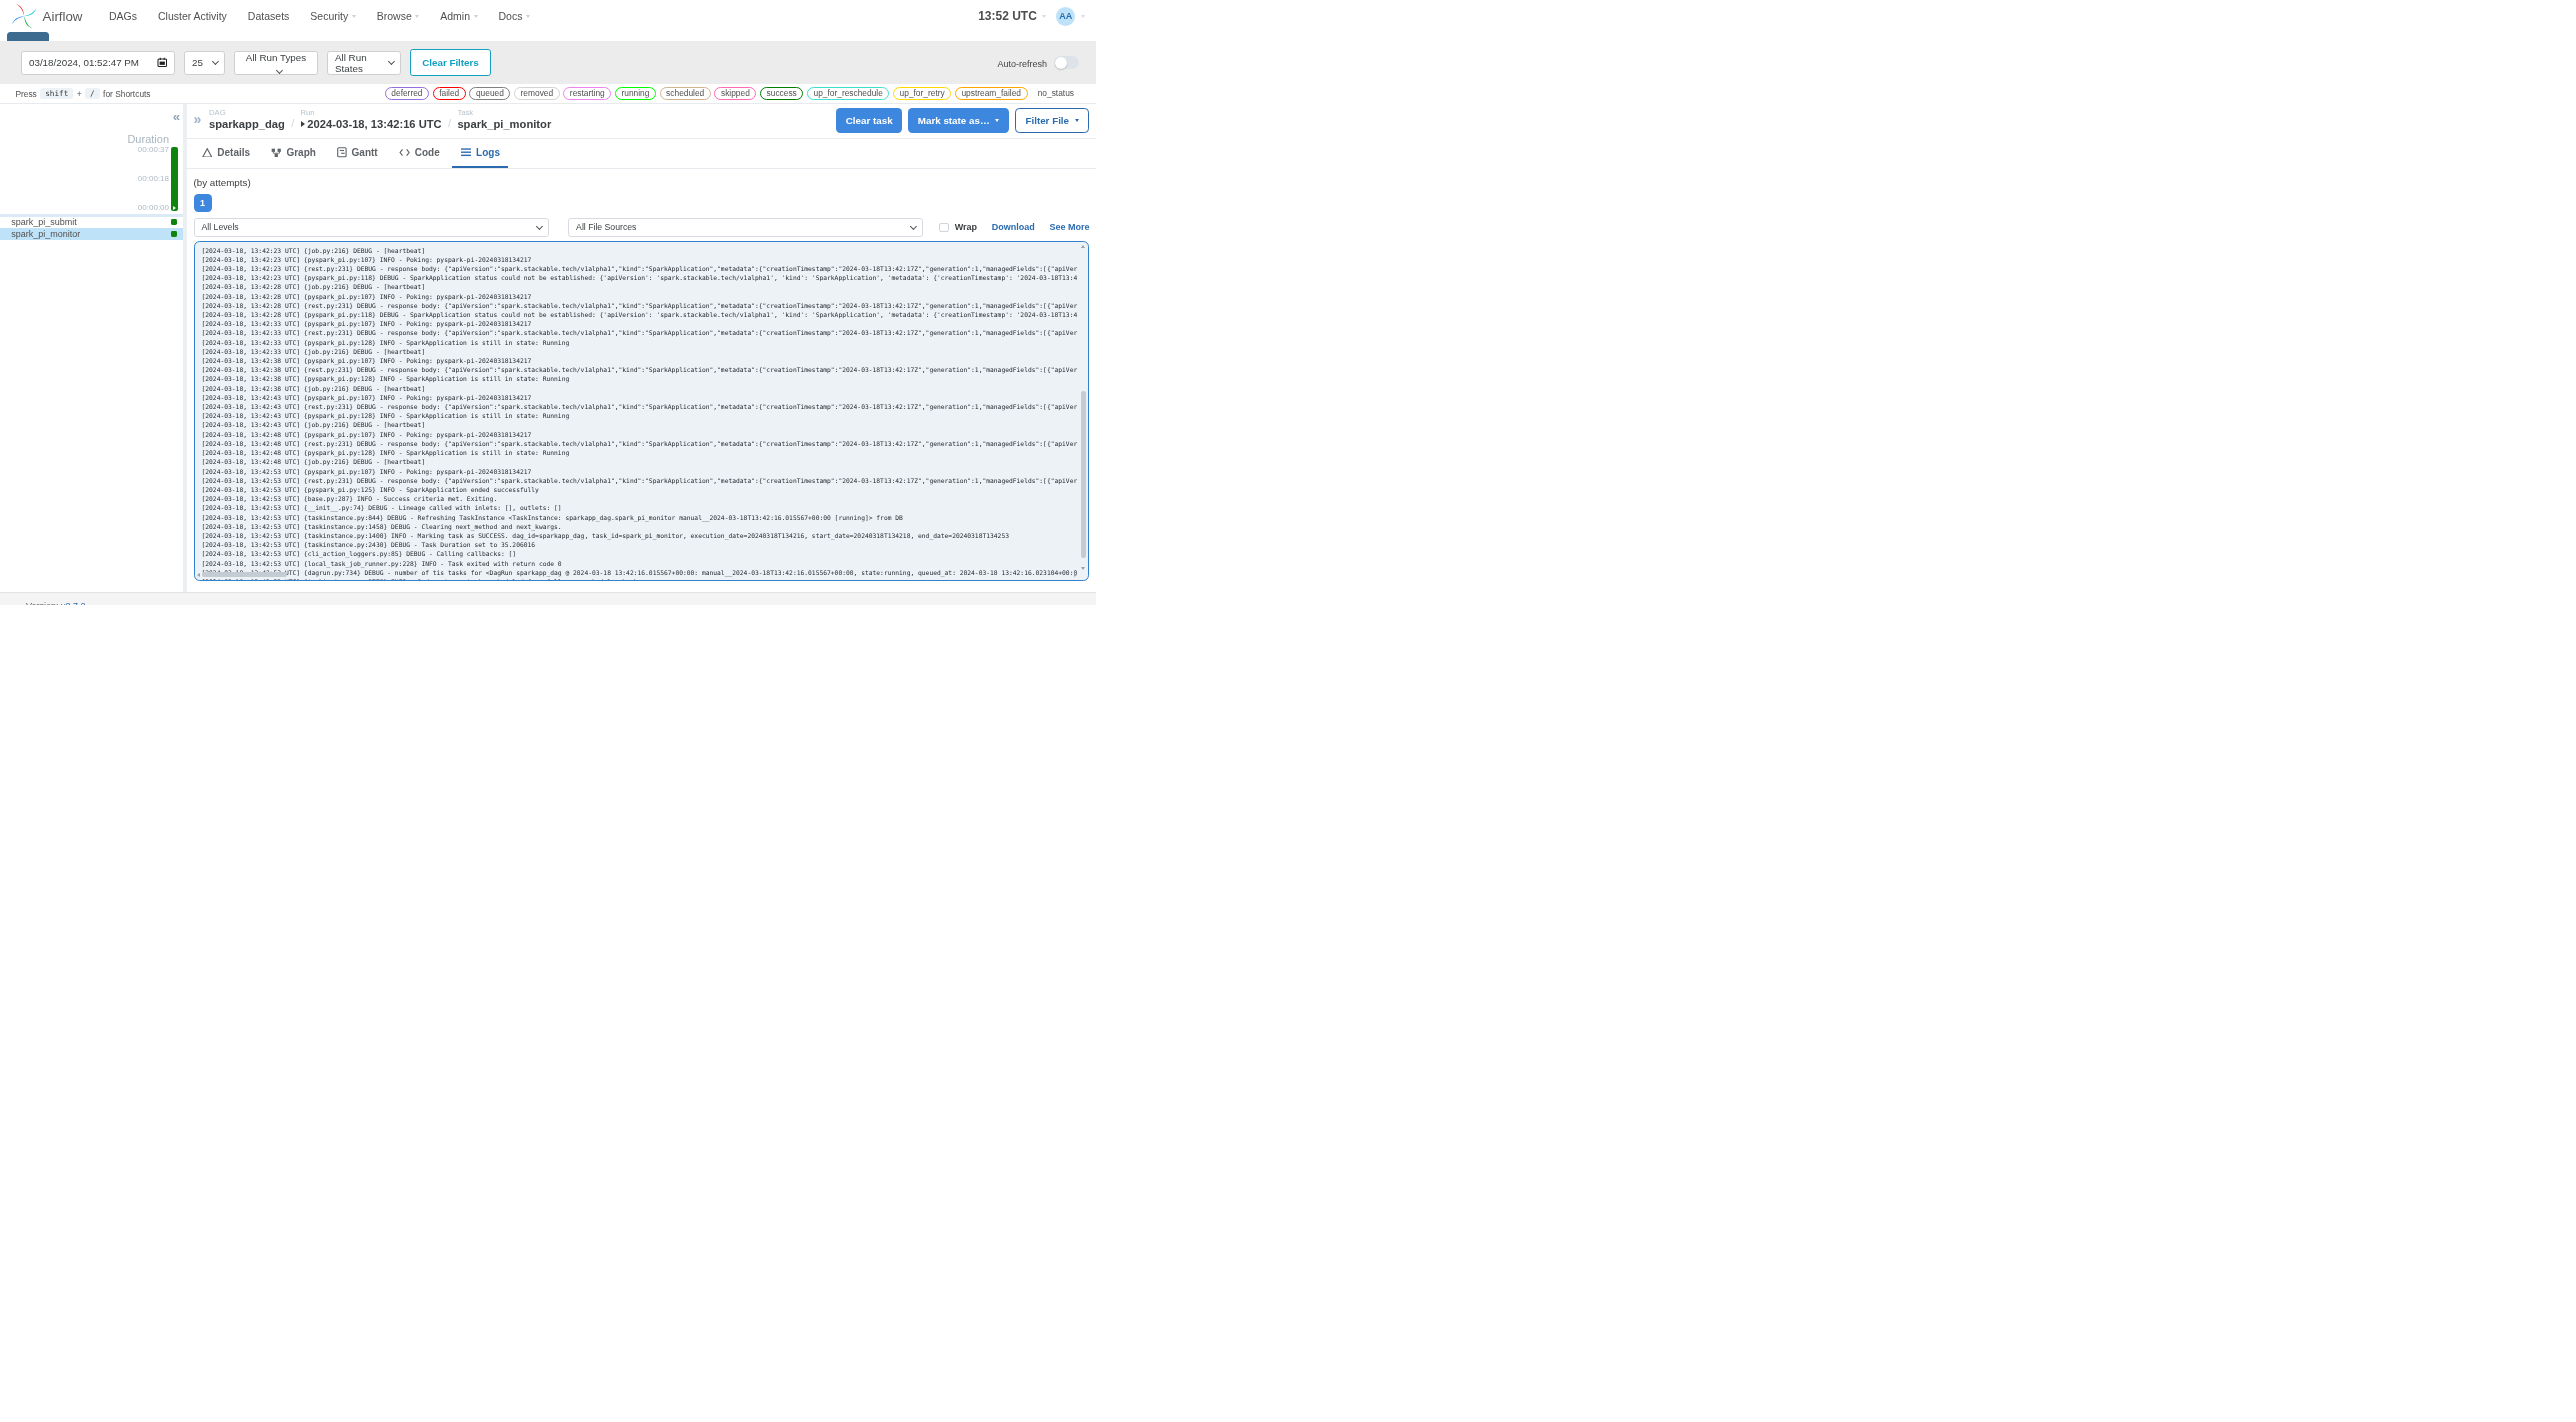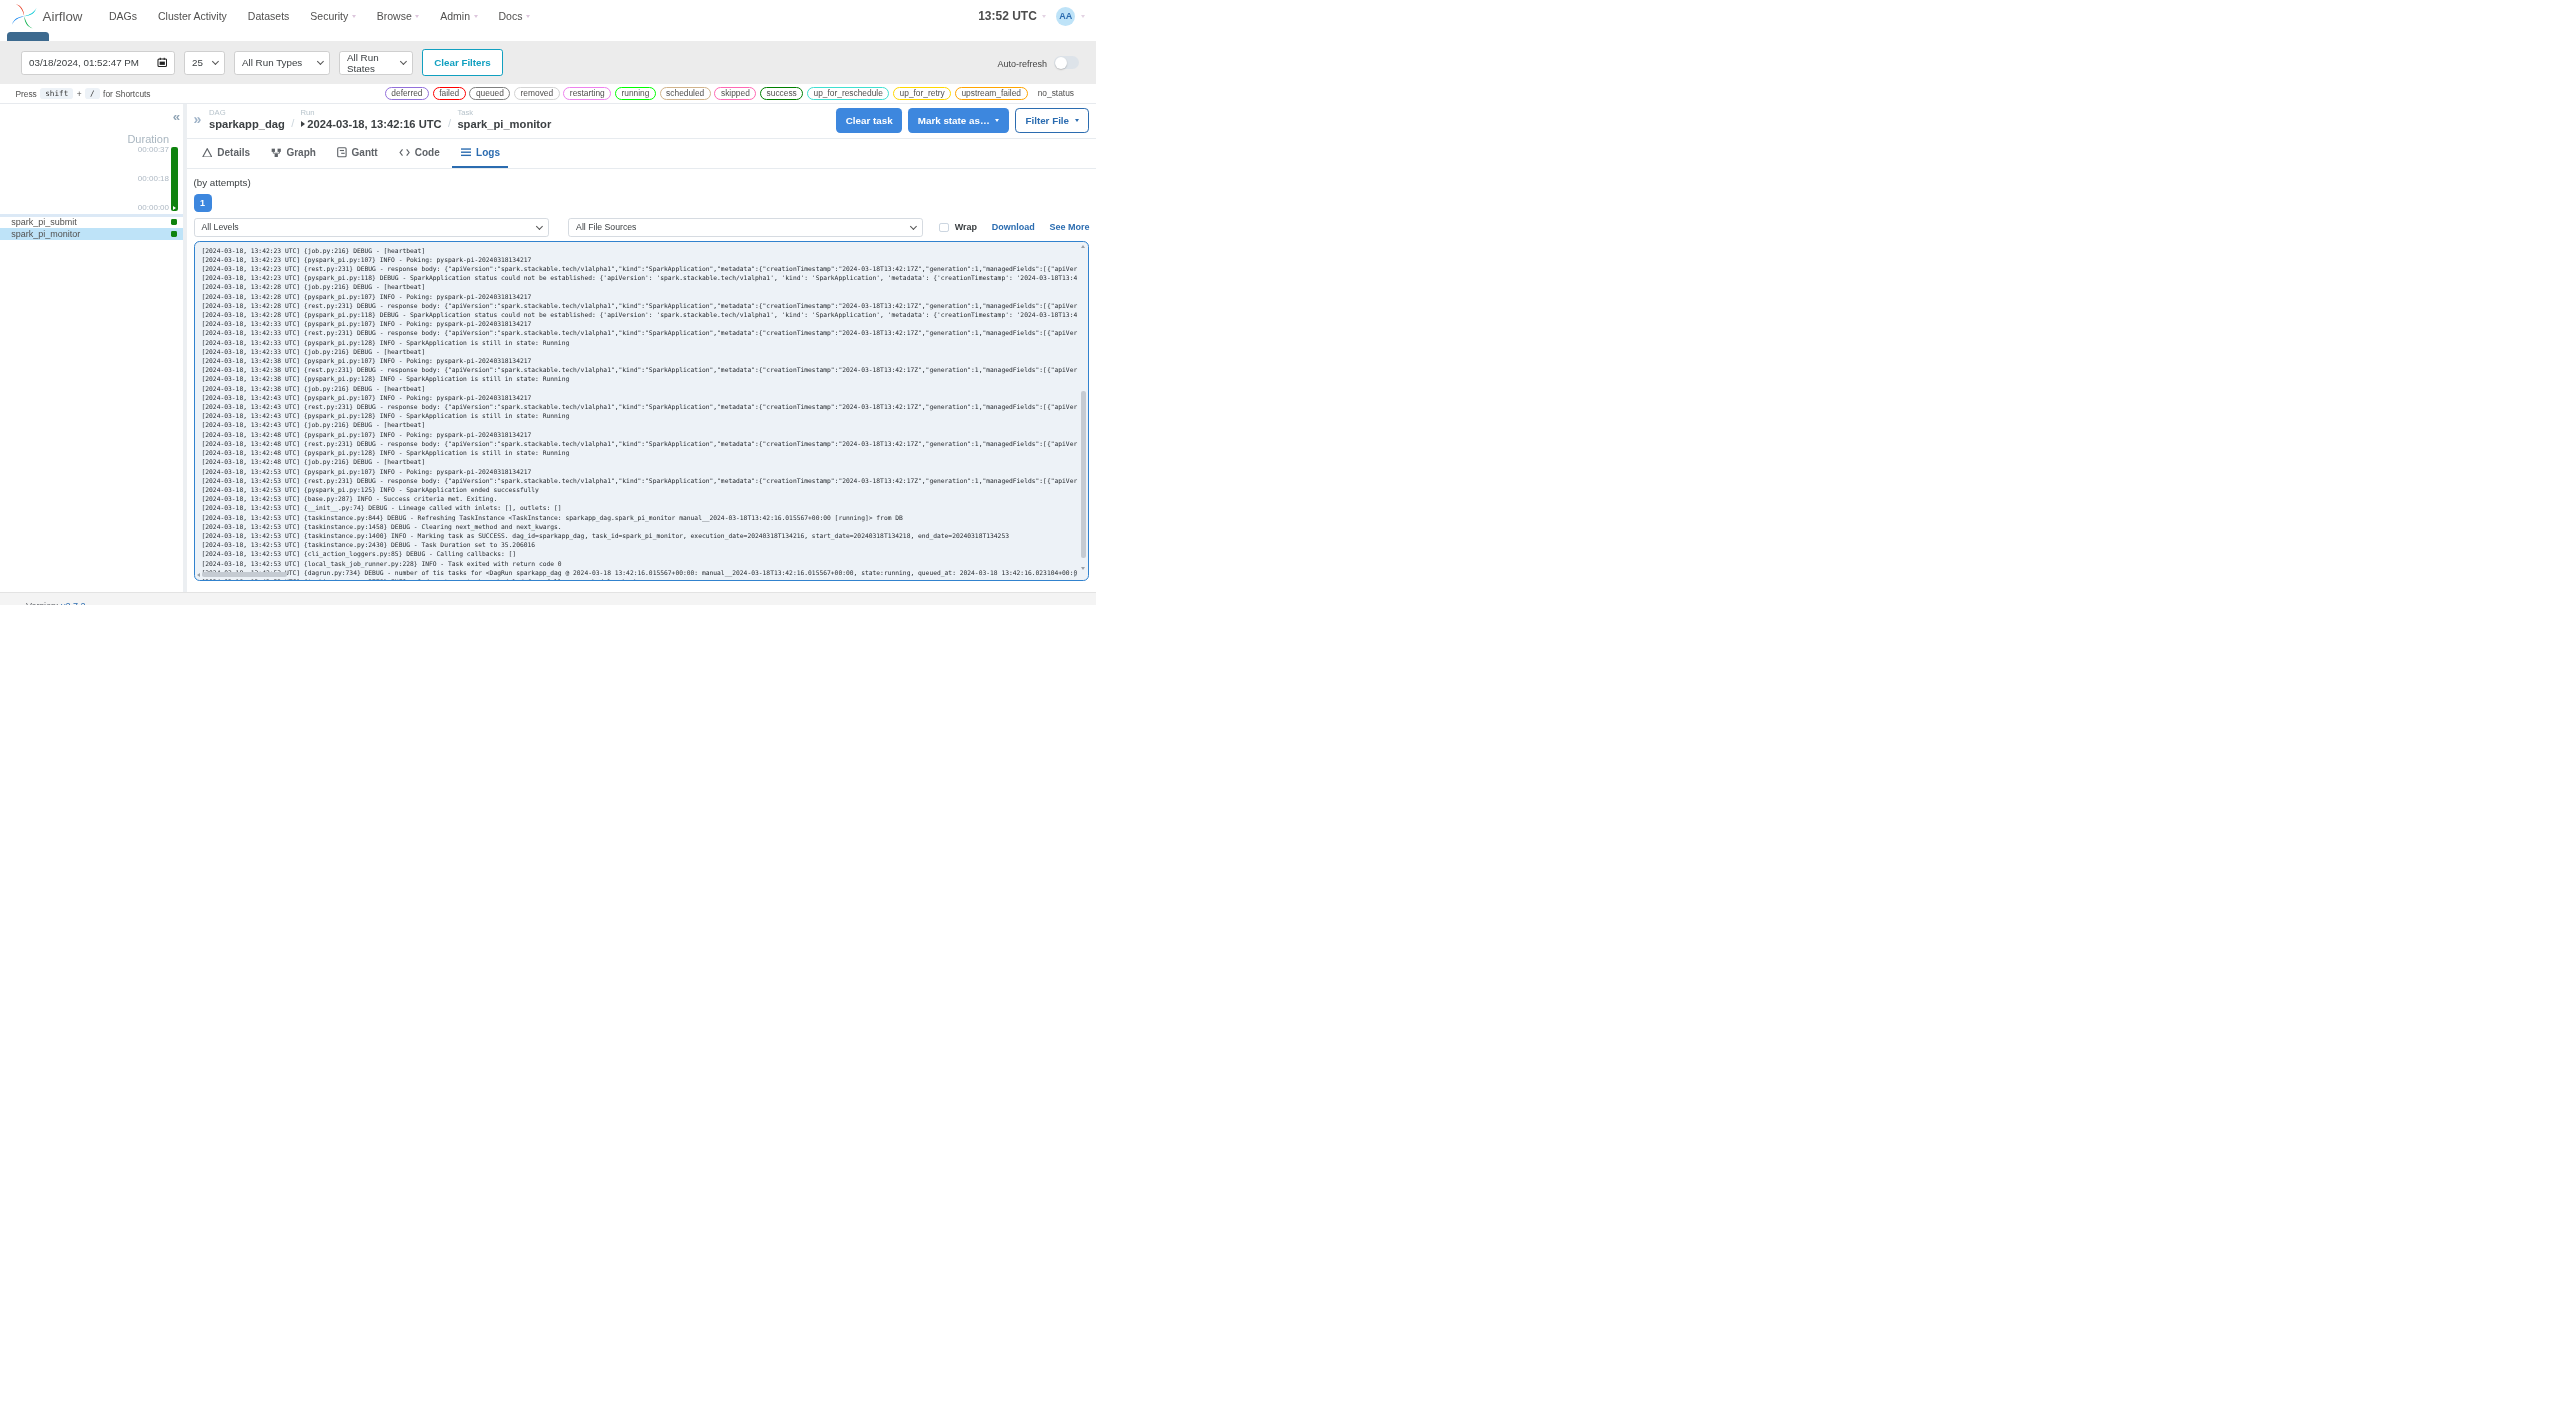--- a/index.html
+++ b/index.html
@@ -21,21 +21,21 @@
   .avatar { width:19px; height:19px; border-radius:50%; background:#bee3f8; color:#2b6cb0; font-weight:bold; font-size:9px; display:flex; align-items:center; justify-content:center; }
 
   
   .grid-frag { position:absolute; left:7px; top:32px; width:42px; height:9px; background:#3d6a8f; border-radius:3.5px 3.5px 0 0; z-index:1; }
 
   
   .filterbar { height:43px; margin-top:9px; background:#ececec; display:flex; align-items:center; padding:0 17px 0 21px; gap:9px; position:relative; z-index:2; }
   .ctl { background:#fff; border:0.7px solid #cfcfcf; border-radius:2.8px; height:24px; font-size:9.8px; color:#3c4043; display:inline-flex; align-items:center; justify-content:space-between; padding:0 7px; }
   .date-input { width:154px; }
   .sel-25 { width:41px; }
-  .sel-types { width:96px; }
+  .sel-types { width:84px;flex-direction:column; }
   .sel-states { width:74px; }
   .chev { width:4.9px; height:4.9px; border-right:1.1px solid #555; border-bottom:1.1px solid #555; transform:rotate(45deg) translateY(-1.4px); flex:none; margin-left:5.6px; }
   .clear-filters { height:26.5px; padding:0 11.2px; background:#fff; border:1.4px solid #11a0c0; border-radius:2.8px; color:#11a0c0; font-size:9.8px; font-weight:bold; cursor:pointer; }
   .autorefresh { margin-left:auto; display:flex; align-items:flex-end; gap:7px; font-size:9px; color:#444; }
   .toggle { width:25px; height:13.3px; border-radius:7px; background:#dde3e9; position:relative; cursor:pointer; }
   .toggle .knob { position:absolute; left:0.7px; top:0.7px; width:12px; height:12px; border-radius:50%; background:#fff; box-shadow:0 0.7px 1.4px rgba(0,0,0,.25); }
   .cal-icon { width:10.5px; height:10.5px; flex:none; margin-left:4.2px; }
 
   
   .shortcutbar { height:20px; display:flex; align-items:center; justify-content:space-between; padding:0 15.4px; border-bottom:0.7px solid #e7eaee; background:#fff; }

